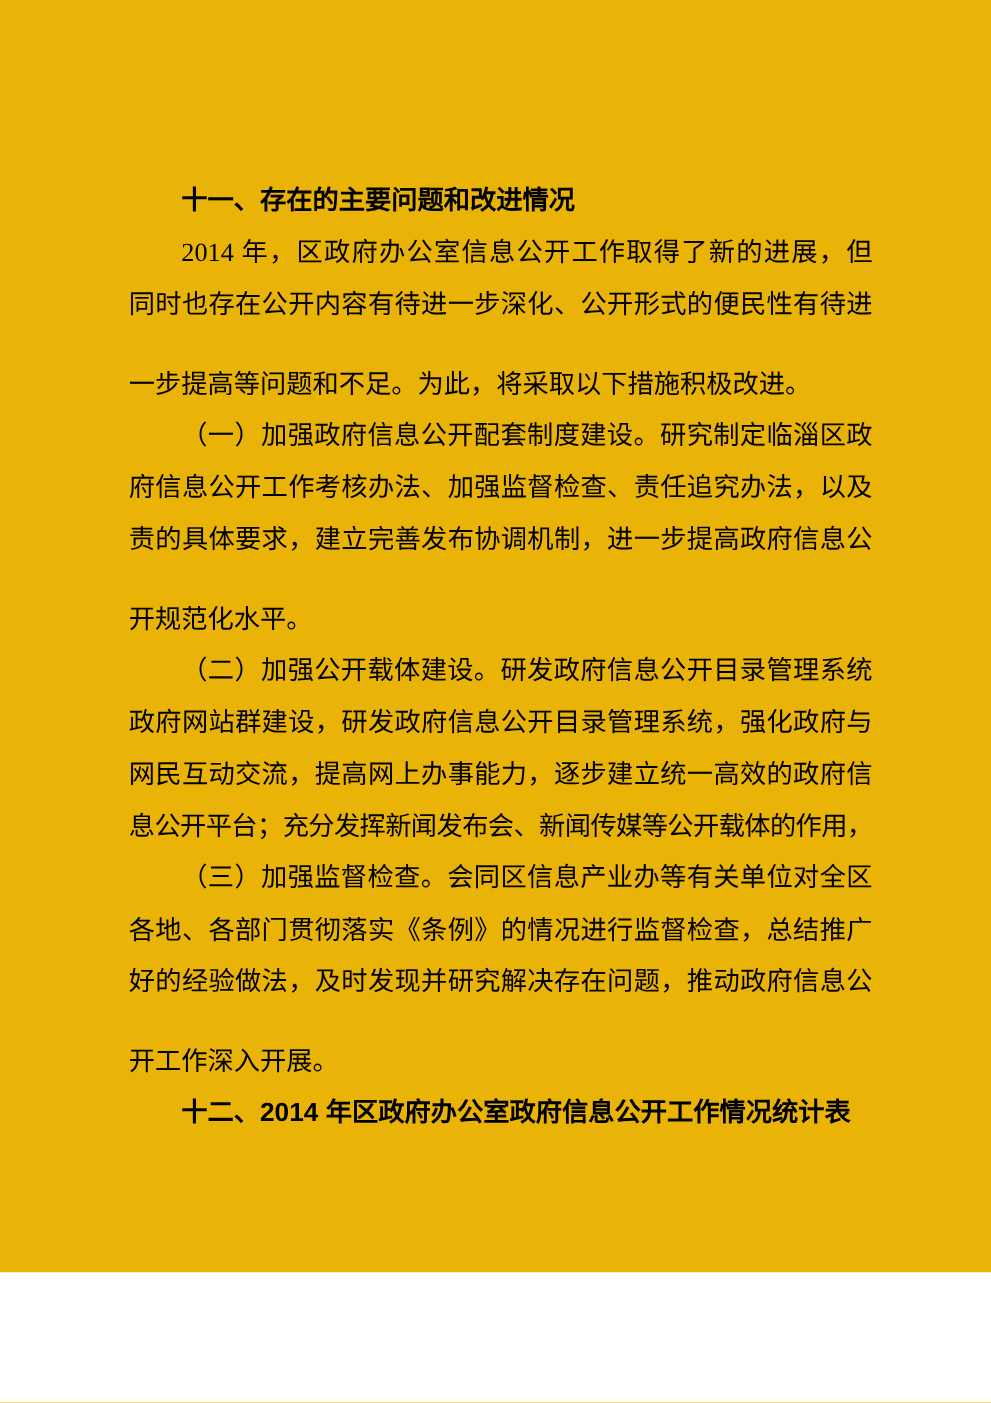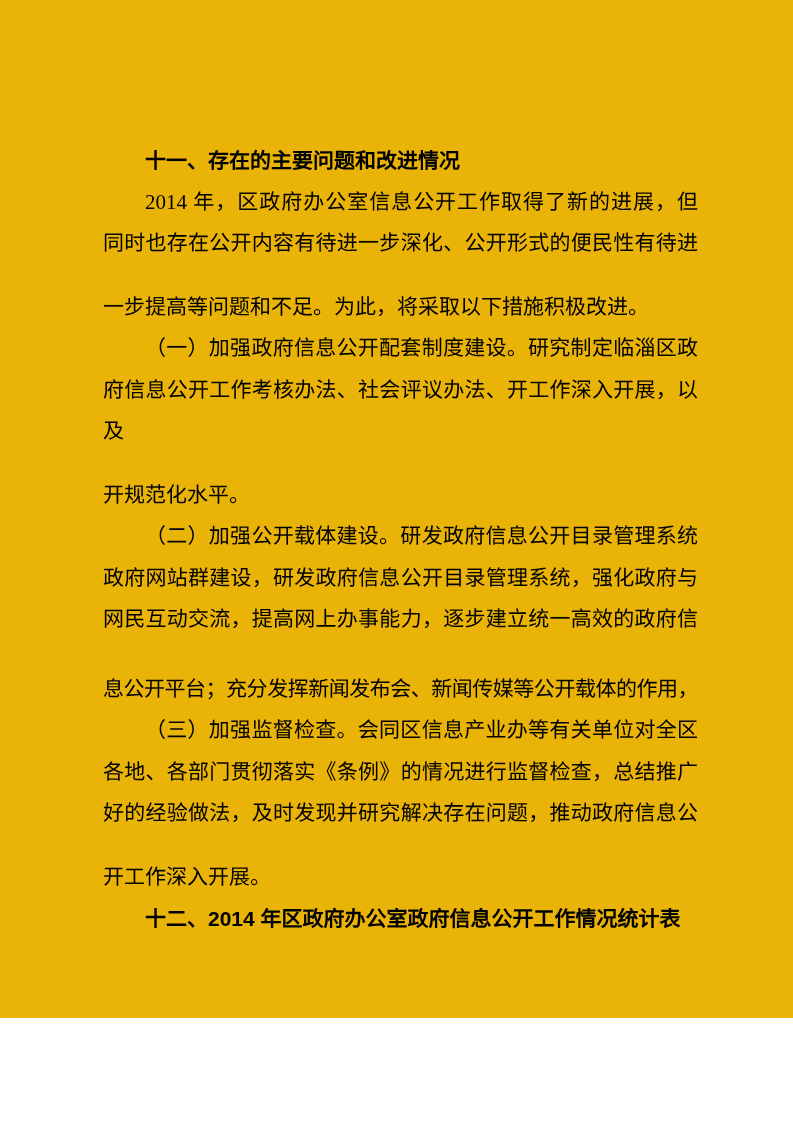--- a/index.html
+++ b/index.html
@@ -49,21 +49,20 @@
   }
   
   .end {
     text-align: left;
     text-align-last: left;
     margin-top: 22px;
   }
   
   .tight {
     letter-spacing: -0.5px;
-    margin-top: 28px;
   }
   .page-number {
     position: absolute;
     left: 687px;
     top: 1036px;
     font-family: "Liberation Serif", serif;
     font-size: 18px;
     line-height: 20px;
     color: #000000;
   }
@@ -71,21 +70,22 @@
 </head>
 <body>
 
 <div class="page">
   <div class="textcol">
     <div class="ln head">十一、存在的主要问题和改进情况</div>
     <div class="ln first">2014 年，区政府办公室信息公开工作取得了新的进展，但</div>
     <div class="ln mid">同时也存在公开内容有待进一步深化、公开形式的便民性有待进</div>
     <div class="ln end">一步提高等问题和不足。为此，将采取以下措施积极改进。</div>
     <div class="ln first">（一）加强政府信息公开配套制度建设。研究制定临淄区政</div>
-    <div class="ln mid">府信息公开工作考核办法、社会评议办法、开工作深入开展，以及</div>
+    <div class="ln mid">府信息公开工作考核办法、加强监督检查、责任追究办法，以及</div>
+    <div class="ln mid">责的具体要求，建立完善发布协调机制，进一步提高政府信息公</div>
     <div class="ln end">开规范化水平。</div>
     <div class="ln first">（二）加强公开载体建设。研发政府信息公开目录管理系统</div>
     <div class="ln mid">政府网站群建设，研发政府信息公开目录管理系统，强化政府与</div>
     <div class="ln mid">网民互动交流，提高网上办事能力，逐步建立统一高效的政府信</div>
     <div class="ln mid tight">息公开平台；充分发挥新闻发布会、新闻传媒等公开载体的作用，</div>
     <div class="ln first">（三）加强监督检查。会同区信息产业办等有关单位对全区</div>
     <div class="ln mid">各地、各部门贯彻落实《条例》的情况进行监督检查，总结推广</div>
     <div class="ln mid">好的经验做法，及时发现并研究解决存在问题，推动政府信息公</div>
     <div class="ln end">开工作深入开展。</div>
     <div class="ln head">十二、2014 年区政府办公室政府信息公开工作情况统计表</div>

